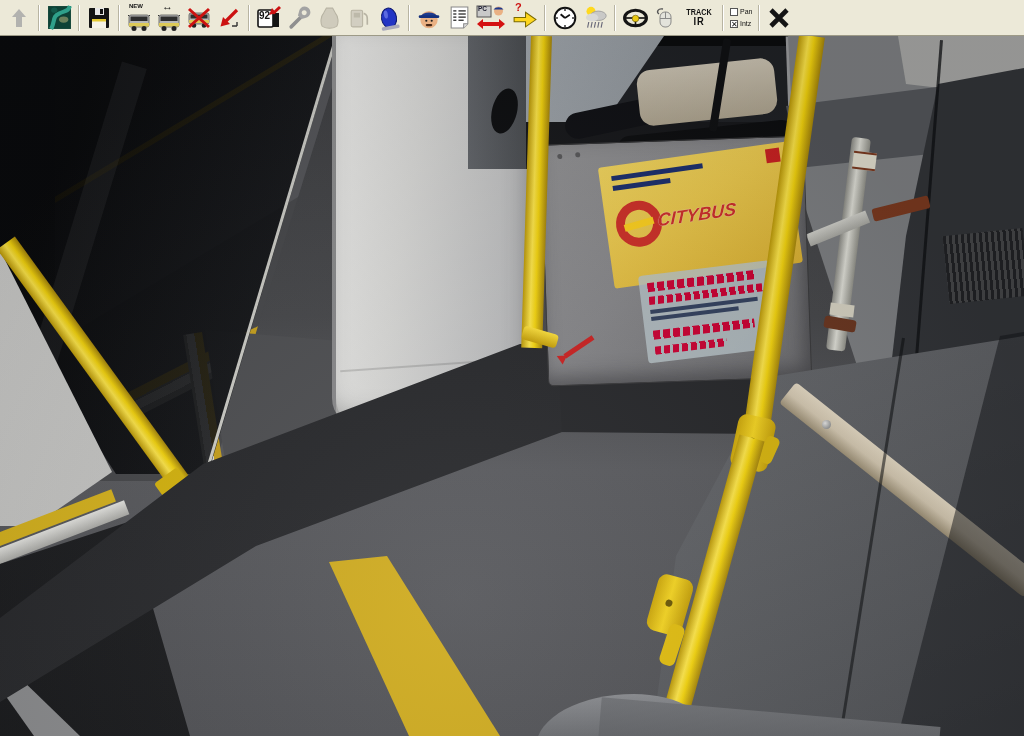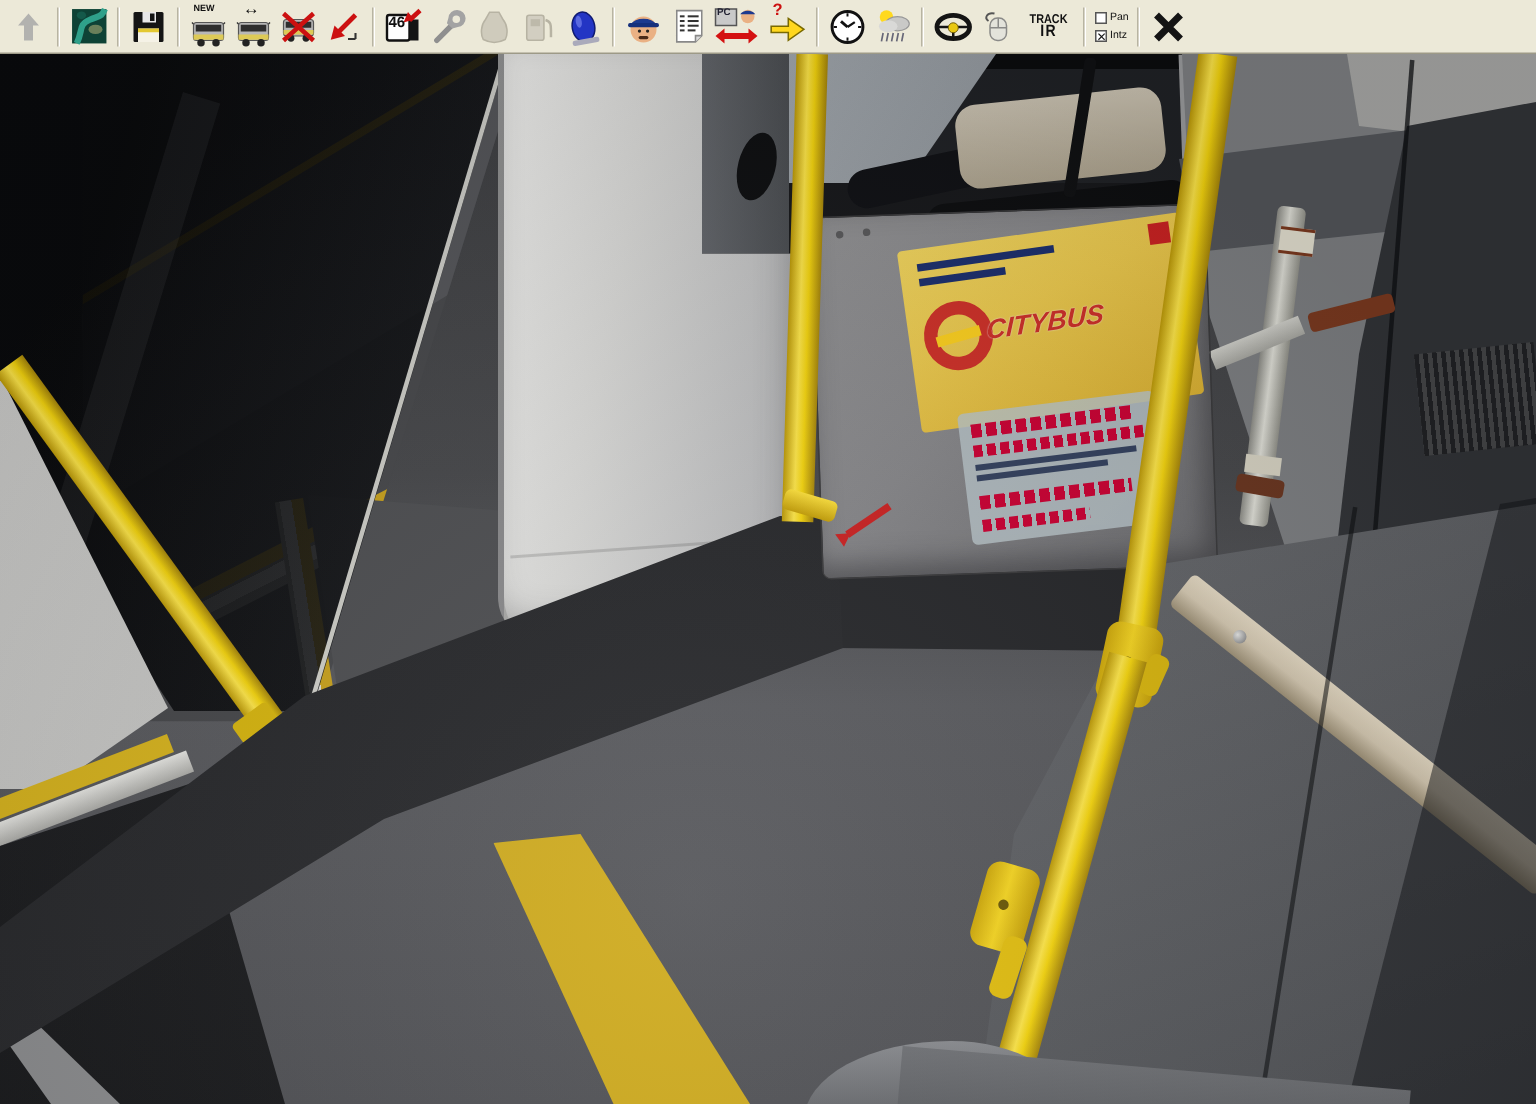--- a/index.html
+++ b/index.html
@@ -100,21 +100,21 @@
     <div class="tbtn">
       <svg width="24" height="24" viewBox="0 0 24 24">
           <path d="M20 4 L9 15" stroke="#cc1111" stroke-width="3.2"></path>
           <path d="M3.5 20.5 L13 18 L6 11 Z" fill="#cc1111"></path>
           <path d="M15 20 h5 M20 20 v-4" stroke="#333" stroke-width="1.4" fill="none"></path>
         </svg>
     </div>
     <div class="tsep"></div>
 
     <div class="tbtn">
-      <span class="lbl92">46</span>
+      <span class="lbl92">92</span>
       <svg width="26" height="26" viewBox="0 0 26 26">
           <rect x="2" y="5" width="15" height="17" rx="1.5" fill="#fff" stroke="#111" stroke-width="1.6"></rect>
           <rect x="17" y="8" width="6" height="14" fill="#141414"></rect>
           <path d="M24 2 L17 8.5" stroke="#cc1111" stroke-width="3"></path>
           <path d="M14 12 L21 10 L17 5 Z" fill="#cc1111" transform="translate(-1,-2)"></path>
         </svg>
     </div>
     <div class="tbtn">
       <svg width="25" height="25" viewBox="0 0 24 24">
           <path d="M4 21 L13 12" stroke="#8f8f8f" stroke-width="3.4" stroke-linecap="round"></path>

